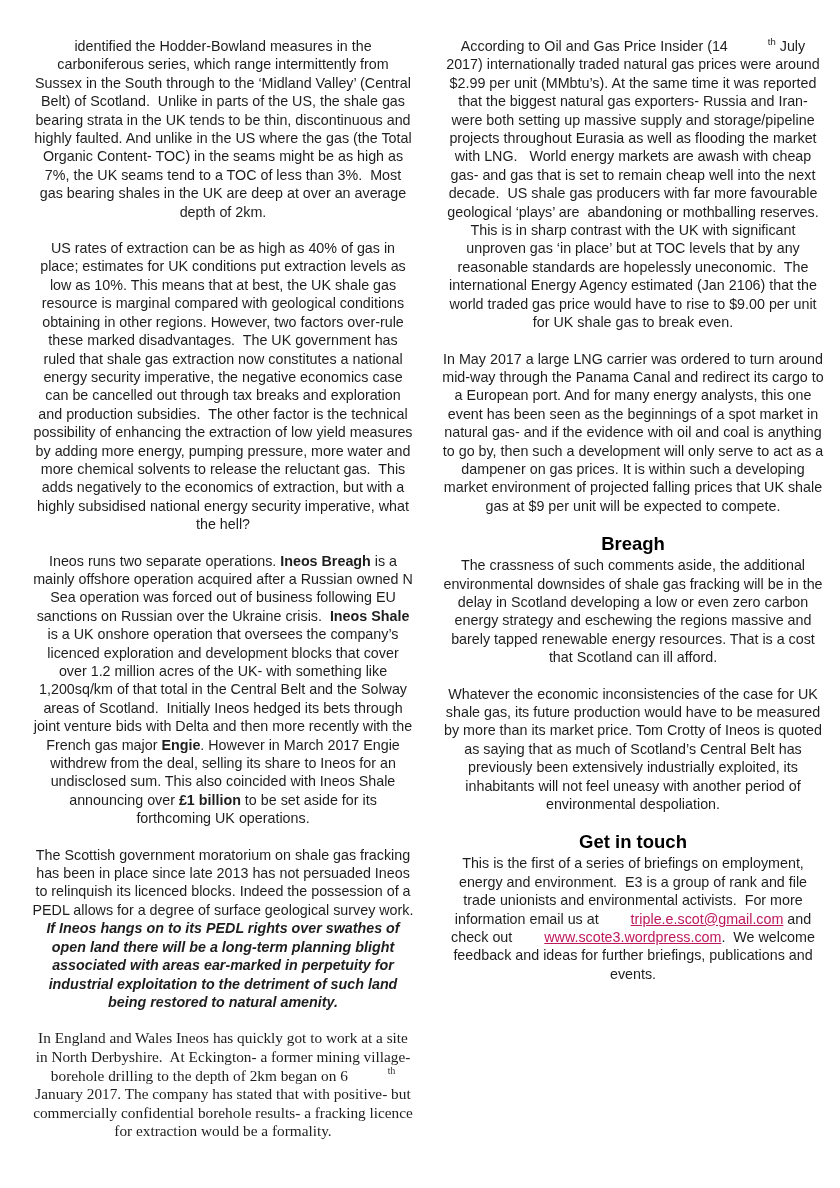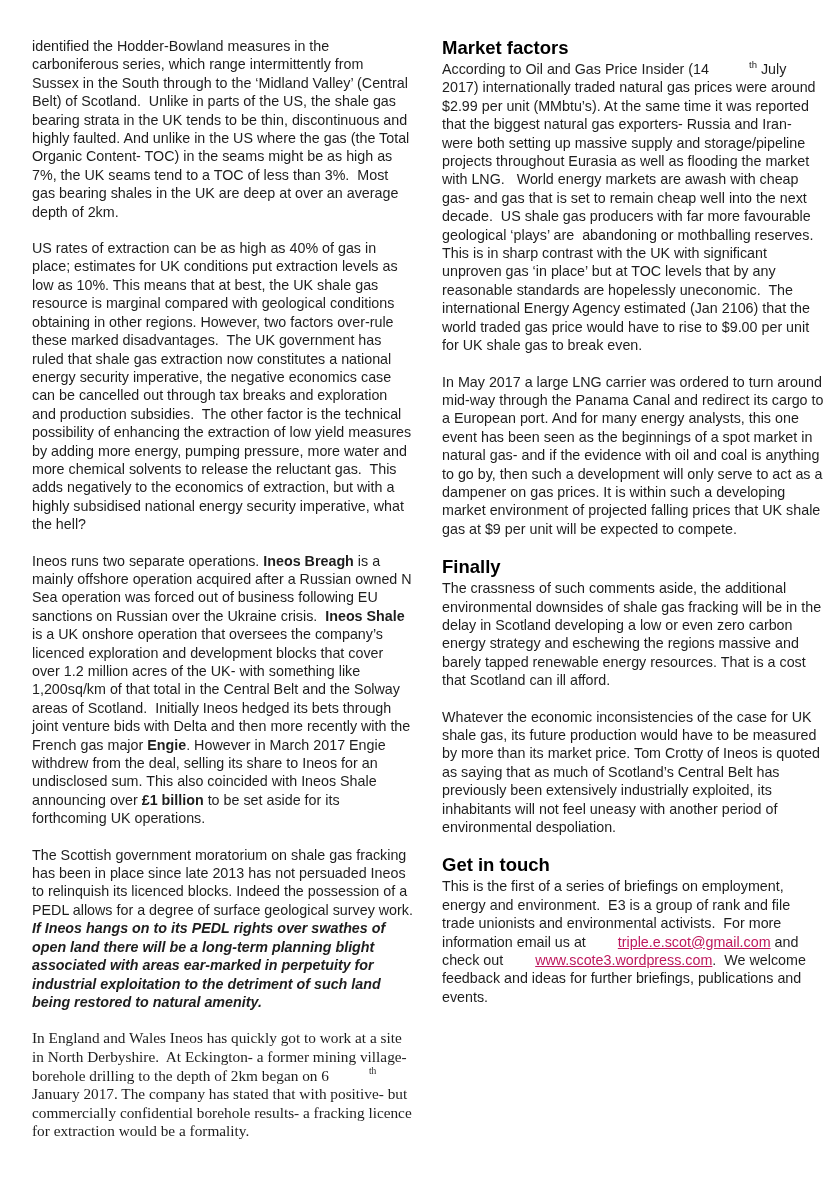--- a/index.html
+++ b/index.html
@@ -1,15 +1,15 @@
 <!DOCTYPE html>
 <html><head>
 <meta charset="utf-8">
 <style>
-  * { margin: 0; padding: 0; box-sizing: border-box; }
+  * { margin: 0; padding: 0; box-sizing: border-box; text-align: center; }
   html, body { background: #ffffff; }
   body {
     width: 840px; height: 1188px;
     font-family: "Liberation Sans", sans-serif;
     color: #1e1e1e;
     overflow: hidden;
   }
   .page {
     width: 840px; height: 1188px;
     padding: 37px 28px 24px 32px;
@@ -57,22 +57,21 @@
 
 <div class="page">
   <div class="col">
       <p><span>identified the Hodder-Bowland measures in the carboniferous series, which range intermittently from Sussex in the South through to the ‘Midland Valley’ (Central Belt) of Scotland.  Unlike in parts of the US, the shale gas bearing strata in the UK tends to be thin, discontinuous and highly faulted. And unlike in the US where the gas (the Total Organic Content- TOC) in the seams might be as high as 7%, the UK seams tend to a TOC of less than 3%.  Most gas bearing shales in the UK are deep at over an average depth of 2km.</span></p>
       <p><span>US rates of extraction can be as high as 40% of gas in place; estimates for UK conditions put extraction levels as low as 10%. This means that at best, the UK shale gas resource is marginal compared with geological conditions obtaining in other regions. However, two factors over-rule these marked disadvantages.  The UK government has ruled that shale gas extraction now constitutes a national energy security imperative, the negative economics case can be cancelled out through tax breaks and exploration and production subsidies.  The other factor is the technical possibility of enhancing the extraction of low yield measures by adding more energy, pumping pressure, more water and more chemical solvents to release the reluctant gas.  This adds negatively to the economics of extraction, but with a highly subsidised national energy security imperative, what the hell?</span></p>
       <p><span>Ineos runs two separate operations. </span><span class="run-b">Ineos Breagh</span><span> is a mainly offshore operation acquired after a Russian owned N Sea operation was forced out of business following EU sanctions on Russian over the Ukraine crisis.  </span><span class="run-b">Ineos Shale</span><span> is a UK onshore operation that oversees the company’s licenced exploration and development blocks that cover over 1.2 million acres of the UK- with something like 1,200sq/km of that total in the Central Belt and the Solway areas of Scotland.  Initially Ineos hedged its bets through joint venture bids with Delta and then more recently with the French gas major </span><span class="run-b">Engie</span><span>. However in March 2017 Engie withdrew from the deal, selling its share to Ineos for an undisclosed sum. This also coincided with Ineos Shale announcing over </span><span class="run-b">£1 billion</span><span> to be set aside for its forthcoming UK operations.</span></p>
       <p><span>The Scottish government moratorium on shale gas fracking has been in place since late 2013 has not persuaded Ineos to relinquish its licenced blocks. Indeed the possession of a PEDL allows for a degree of surface geological survey work. </span><span class="run-bi">If Ineos hangs on to its PEDL rights over swathes of open land there will be a long-term planning blight associated with areas ear-marked in perpetuity for industrial exploitation to the detriment of such land being restored to natural amenity.</span></p>
       <p class="serif"><span>In England and Wales Ineos has quickly got to work at a site in North Derbyshire.  At Eckington- a former mining village- borehole drilling to the depth of 2km began on 6</span><sup>th</sup><span> January 2017. The company has stated that with positive- but commercially confidential borehole results- a fracking licence for extraction would be a formality.</span></p>
     </div>
   <div class="col">
-      <h2><span>Market factors</span></h2>
       <p><span>According to </span><span class="run-i">Oil and Gas Price Insider (</span><span>14</span><sup>th</sup><span> July 2017) internationally traded natural gas prices were around $2.99 per unit (MMbtu’s). At the same time it was reported that the biggest natural gas exporters- Russia and Iran- were both setting up massive supply and storage/pipeline projects throughout Eurasia as well as flooding the market with LNG.   World energy markets are awash with cheap gas- and gas that is set to remain cheap well into the next decade.  US shale gas producers with far more favourable geological ‘plays’ are  abandoning or mothballing reserves. This is in sharp contrast with the UK with significant unproven gas ‘in place’ but at TOC levels that by any reasonable standards are hopelessly uneconomic.  The international Energy Agency estimated (Jan 2106) that the world traded gas price would have to rise to $9.00 per unit for UK shale gas to break even.</span></p>
       <p><span>In May 2017 a large LNG carrier was ordered to turn around mid-way through the Panama Canal and redirect its cargo to a European port. And for many energy analysts, this one event has been seen as the beginnings of a spot market in natural gas- and if the evidence with oil and coal is anything to go by, then such a development will only serve to act as a dampener on gas prices. It is within such a developing market environment of projected falling prices that UK shale gas at $9 per unit will be expected to compete.</span></p>
-      <h2><span>Finally</span></h2>
+      <h2><span>Breagh</span></h2>
       <p><span>The crassness of such comments aside, the additional environmental downsides of shale gas fracking will be in the delay in Scotland developing a low or even zero carbon energy strategy and eschewing the regions massive and barely tapped renewable energy resources. That is a cost that Scotland can ill afford.</span></p>
       <p><span>Whatever the economic inconsistencies of the case for UK shale gas, its future production would have to be measured by more than its market price. Tom Crotty of Ineos is quoted as saying that as much of Scotland’s Central Belt has previously been extensively industrially exploited, its inhabitants will not feel uneasy with another period of environmental despoliation.</span></p>
       <h2><span>Get in touch</span></h2>
       <p><span>This is the first of a series of briefings on employment, energy and environment.  E3 is a group of rank and file trade unionists and environmental activists.  For more information email us at </span><a class="doc-link" href="#">triple.e.scot@gmail.com</a><span> and check out </span><a class="doc-link" href="#">www.scote3.wordpress.com</a><span>.  We welcome feedback and ideas for further briefings, publications and events.</span></p>
     </div>
 </div>
 
 </body></html>

